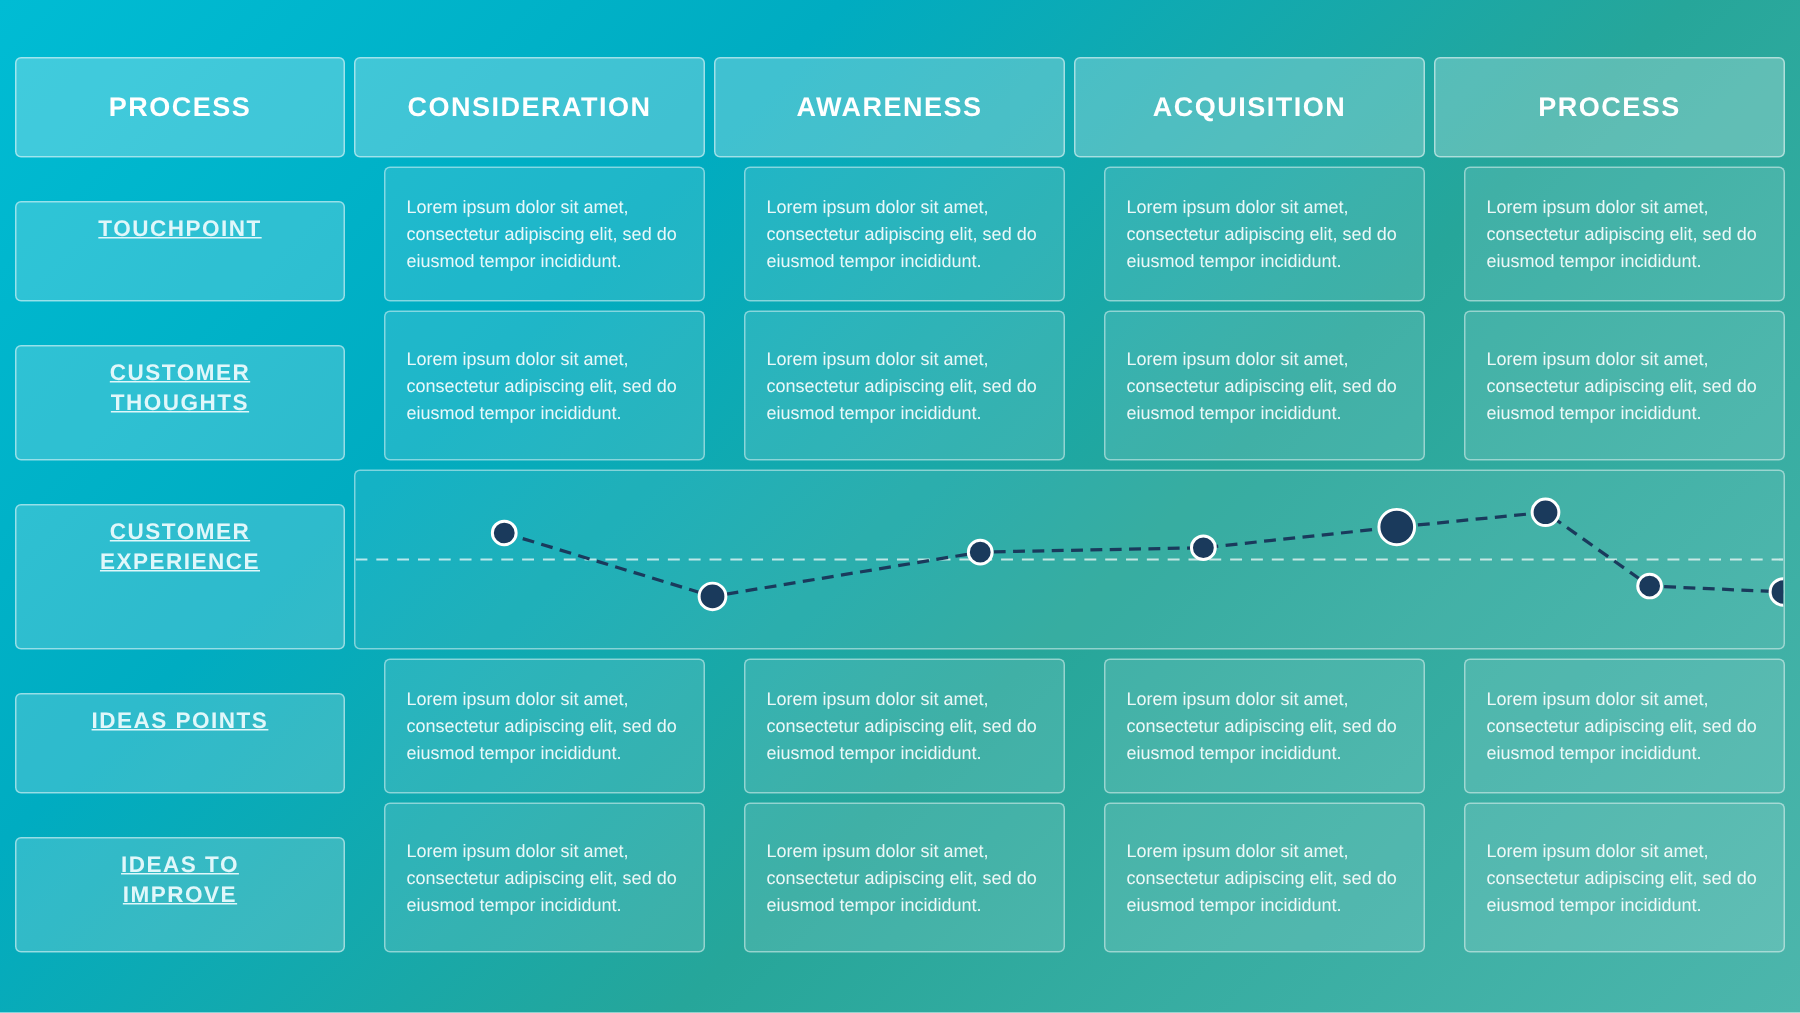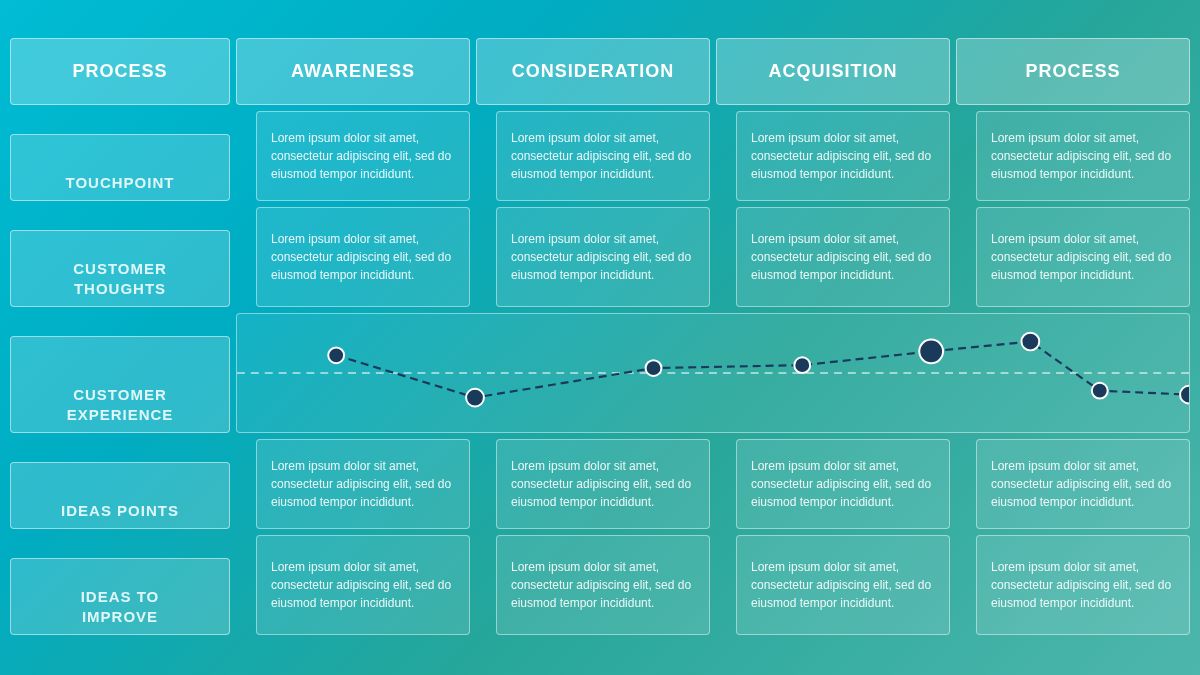--- a/index.html
+++ b/index.html
@@ -26,23 +26,24 @@
       align-items: center;
       justify-content: center;
       padding: 8px 12px;
       margin-top: 23px;
     }
     .cell-label {
       background: rgba(255,255,255,0.18);
       border: 1.5px solid rgba(255,255,255,0.5);
       border-radius: 4px;
       display: flex;
-      align-items: flex-end;
+      align-items: flex-start;
       justify-content: center;
       padding: 8px 12px;
+      text-decoration: underline;
     }
     .header-label {
       background: rgba(255,255,255,0.25);
       color: white;
       font-weight: 900;
       font-size: 18px;
       letter-spacing: 1px;
       text-align: center;
     }
     .row-label {
@@ -90,24 +91,24 @@
   </style>
 </head>
 <body>
 
 <div class="grid">
 
   <div class="cell header-label">
     <span>PROCESS</span>
   </div>
   <div class="cell header-label">
+    <span>CONSIDERATION</span>
+  </div>
+  <div class="cell header-label">
     <span>AWARENESS</span>
-  </div>
-  <div class="cell header-label">
-    <span>CONSIDERATION</span>
   </div>
   <div class="cell header-label">
     <span>ACQUISITION</span>
   </div>
   <div class="cell header-label">
     <span>PROCESS</span>
   </div>
 
   <div class="cell-label cell row-label">
     <span style="white-space:pre-line;">TOUCHPOINT</span>

